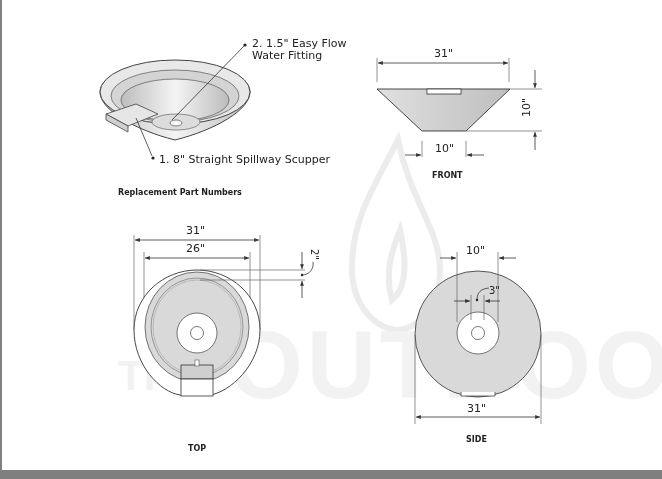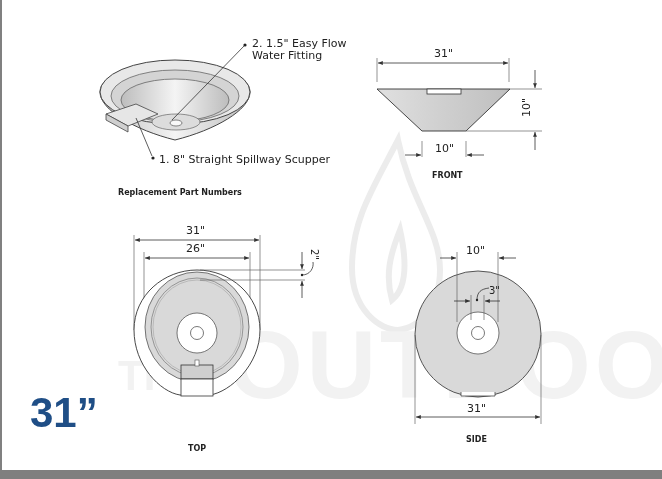--- a/index.html
+++ b/index.html
@@ -128,15 +128,14 @@
       <circle cx="477" cy="300" r="1.2" fill="#222"></circle>
       <text class="lbl-sm" x="489" y="294">3"</text>
       <line x1="415" y1="335" x2="415" y2="424" stroke="#666" stroke-width="0.7"></line>
       <line x1="541" y1="335" x2="541" y2="424" stroke="#666" stroke-width="0.7"></line>
       <line x1="416" y1="417" x2="540" y2="417" stroke="#333" stroke-width="0.8" marker-start="url(#arr)" marker-end="url(#arr)"></line>
       <text class="lbl" x="467" y="412">31"</text>
       <text class="cap" x="466" y="442">SIDE</text>
     </g>
   </svg>
 
-  <div class="size-label">31”</div>
   <div class="bottom-bar"></div>
 </div>
 
 </body></html>

